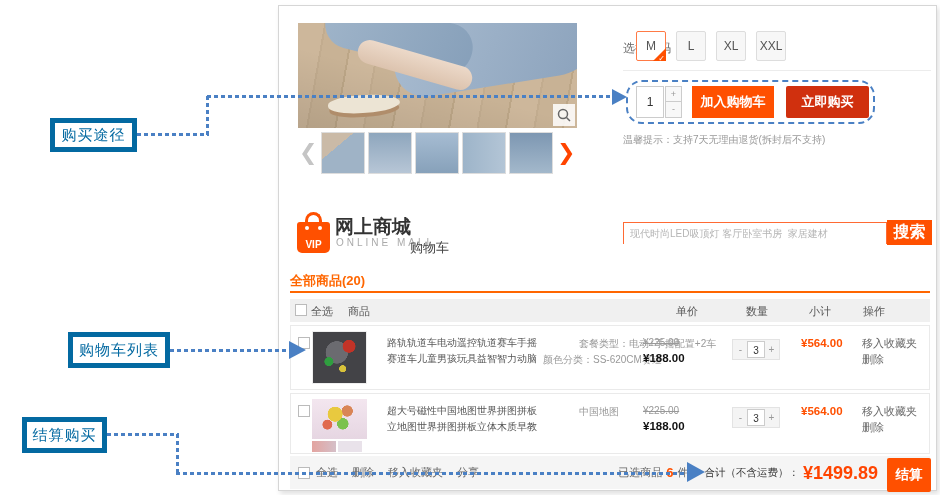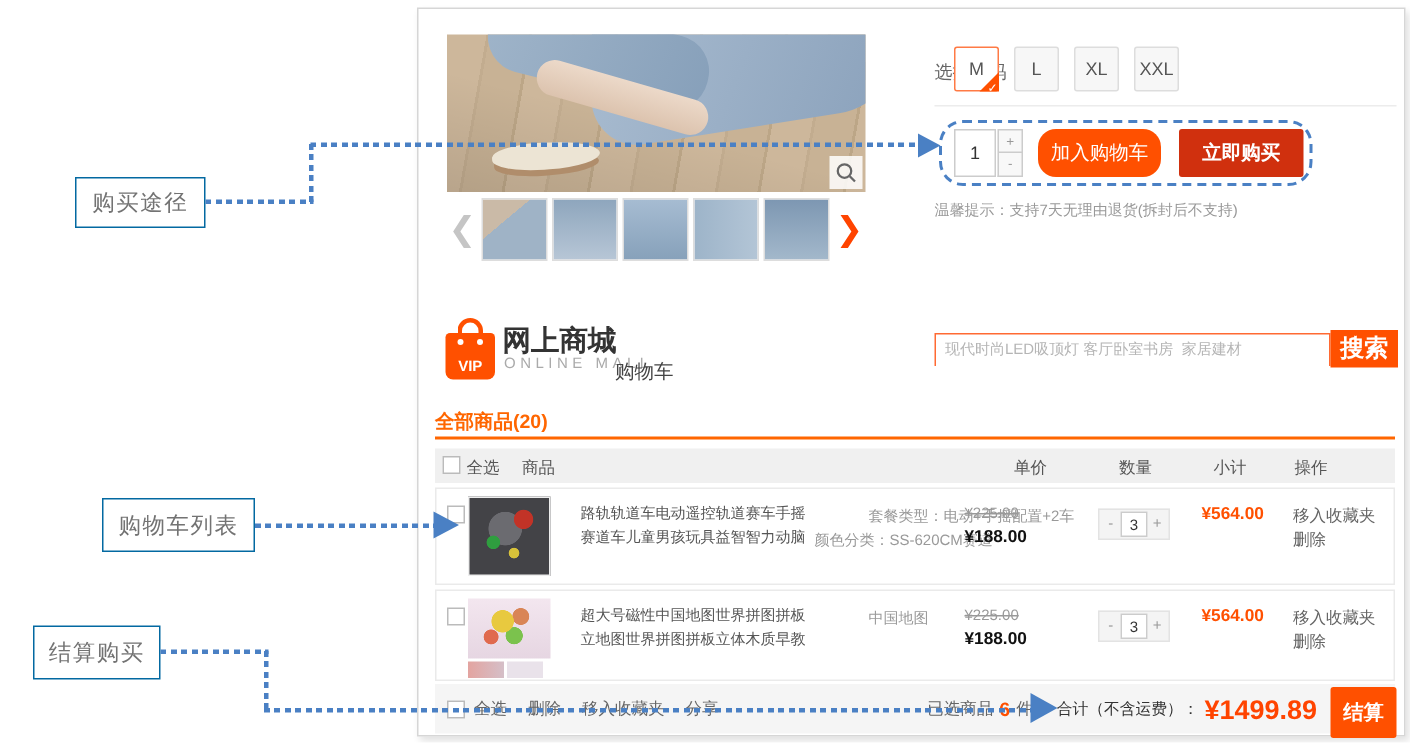--- a/index.html
+++ b/index.html
@@ -49,21 +49,21 @@
   .divider{position:absolute;left:344px;top:64px;width:308px;height:1px;background:#ececec;}
   .buybox-outline{position:absolute;left:347px;top:74px;width:249px;height:44px;border:2px dashed var(--blue);
     border-radius:16px;}
   .qty-input{position:absolute;left:357px;top:80px;width:28px;height:32px;border:1px solid #ccc;
     text-align:center;font-size:12px;color:#333;}
   .spin{position:absolute;left:386px;top:80px;display:flex;flex-direction:column;}
   .spin span{width:17px;height:16px;line-height:15px;text-align:center;background:#f8f8f8;border:1px solid #ccc;
     color:#999;font-size:9px;cursor:pointer;}
   .spin span + span{border-top:none;}
   .btn-add{position:absolute;left:413px;top:80px;width:82px;height:32px;background:var(--accent);color:#fff;
-    border:none;font-size:13px;font-weight:normal;border-radius:12px;cursor:pointer;}
+    border:none;font-size:13px;font-weight:bold;border-radius:0;cursor:pointer;}
   .btn-buy{position:absolute;left:507px;top:80px;width:83px;height:32px;background:var(--red);color:#fff;
     border:none;font-size:13px;font-weight:bold;border-radius:2px;cursor:pointer;}
   .tip{position:absolute;left:344px;top:127px;font-size:10px;color:#999;}
 
   
   .logo{position:absolute;left:18px;top:206px;width:33px;height:42px;cursor:pointer;}
   .logo .handle{position:absolute;left:8px;top:0;width:17px;height:14px;border:3px solid var(--accent);
     border-bottom:none;border-radius:9px 9px 0 0;}
   .logo .bag{position:absolute;left:0;top:10px;width:33px;height:31px;background:var(--accent);
     border-radius:3px 3px 5px 5px;}
@@ -130,21 +130,21 @@
   .cart-footer .selall{margin-left:6px;cursor:pointer;}
   .ft-right{margin-left:auto;display:flex;align-items:center;gap:4px;}
   .ft-count{font-size:13px;font-weight:bold;color:var(--accent);}
   .ft-total-label{margin-left:12px;color:#333;font-size:10.5px;}
   .ft-amount{font-size:18px;font-weight:bold;color:#ff4400;line-height:1;}
   .btn-checkout{position:absolute;left:608px;top:452px;width:44px;height:34px;background:var(--accent);color:#fff;
     border:none;font-size:13.5px;font-weight:bold;border-radius:2px;cursor:pointer;}
 
   
   .anno{position:absolute;z-index:50;}
-  .anno-label{background:#fff;border:1px solid #0369a1;color:#737373;font-size:15px;letter-spacing:1px;
+  .anno-label{background:#fff;border:5px solid #0369a1;color:#0369a1;font-size:15px;letter-spacing:1px;
     display:flex;align-items:center;justify-content:center;}
   .lab-1{left:50px;top:118px;width:87px;height:34px;}
   .lab-2{left:68px;top:332px;width:102px;height:36px;}
   .lab-3{left:22px;top:417px;width:85px;height:36px;}
   .dots-h{height:3px;background:repeating-linear-gradient(90deg,var(--blue) 0 4px,transparent 4px 7px);}
   .dots-v{width:3px;background:repeating-linear-gradient(180deg,var(--blue) 0 4px,transparent 4px 7px);}
   .ln-buy-a{left:137px;top:133px;width:72px;}
   .ln-buy-b{left:206px;top:96px;height:40px;}
   .ln-buy-c{left:207px;top:95px;width:406px;}
   .ln-cart{left:170px;top:349px;width:120px;}

